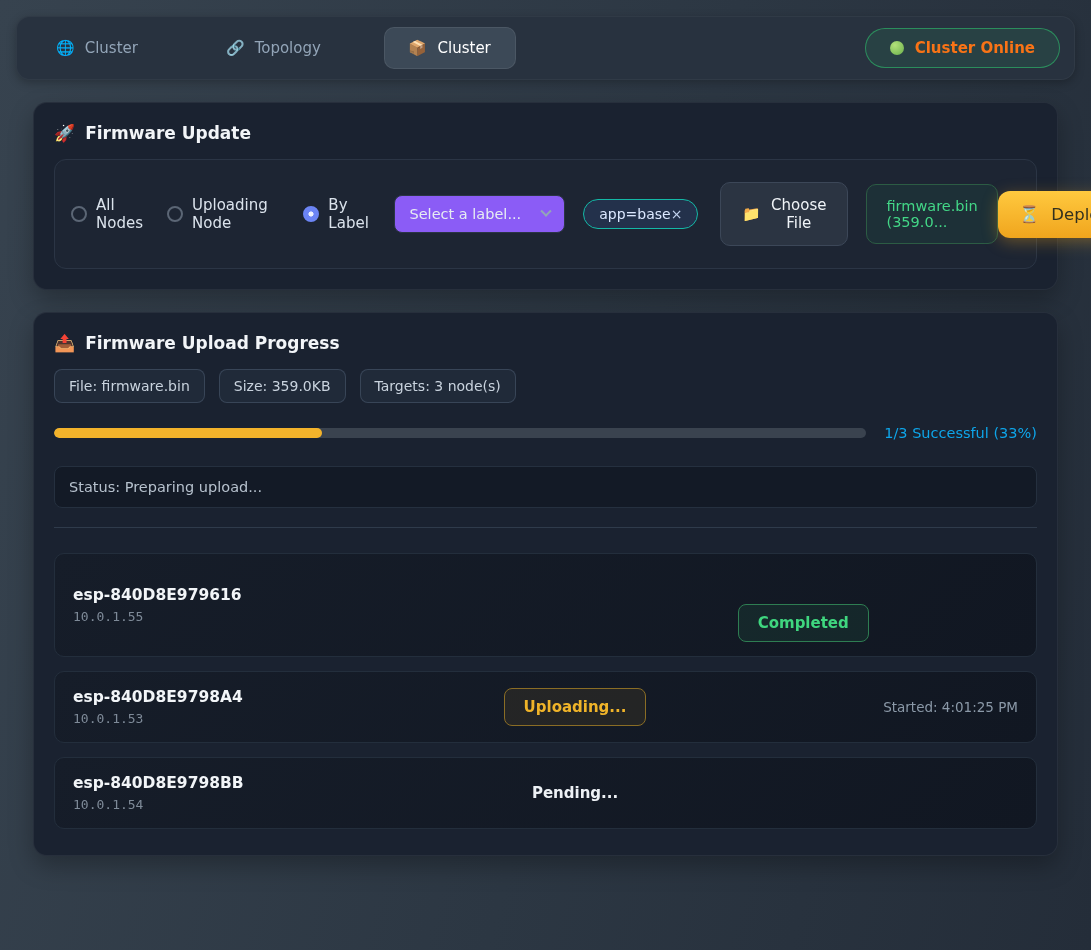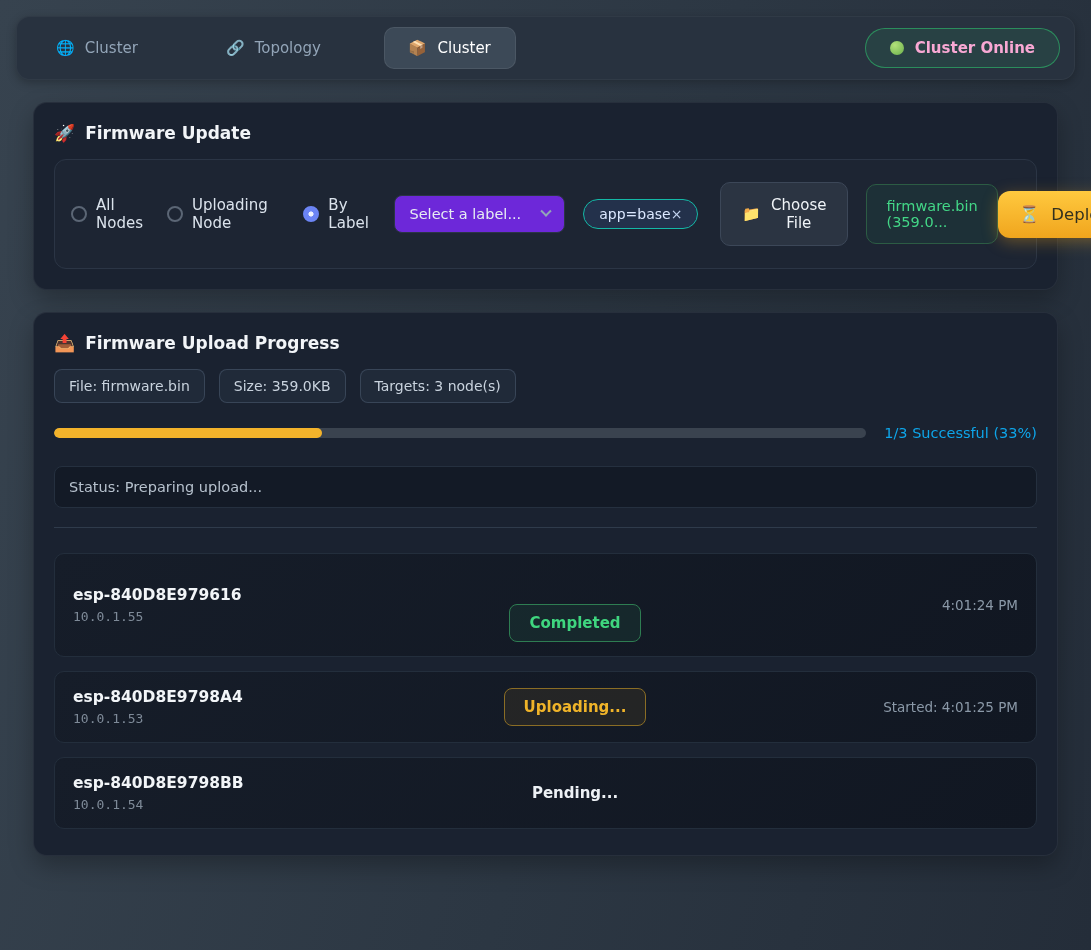--- a/index.html
+++ b/index.html
@@ -33,21 +33,21 @@
     background: #3c4957; color: #ffffff;
     border: 1px solid rgba(255,255,255,0.08);
   }
   .tab .ticon { font-size: 15px; }
   .tab-cluster .ticon { color: #3d8fd1; }
   .tab-topology .ticon { color: #8fa3b5; }
   .status-pill {
     display: flex; align-items: center; gap: 11px;
     background: rgba(46,204,113,0.10);
     border: 1px solid rgba(46,204,113,0.55);
-    color: #f9a8d4; font-weight: bold; font-size: 15px;
+    color: #f97316; font-weight: bold; font-size: 15px;
     padding: 10px 24px; border-radius: 24px;
   }
   .status-dot {
     width: 14px; height: 14px; border-radius: 50%;
     background: radial-gradient(circle at 35% 30%, #b3e27a, #6ab04c);
   }
 
   
   .content { margin: 22px 17px 0; }
   .card {
@@ -78,21 +78,21 @@
   .radio-circle {
     width: 16px; height: 16px; border-radius: 50%;
     border: 2px solid #5b6675; flex: none;
   }
   .radio.selected .radio-circle {
     border-color: #6c85f5;
     background: radial-gradient(circle, #eef2ff 0 2.5px, #6c85f5 2.6px);
   }
   .select {
     width: 202px; display: flex; justify-content: space-between; align-items: center;
-    background: #6d28d9; border: 1px solid #2b3545; border-radius: 8px;
+    background: #8b5cf6; border: 1px solid #2b3545; border-radius: 8px;
     color: #e6ecf2; font-size: 14.5px; padding: 10px 14px; cursor: pointer;
   }
   .chev { width: 8px; height: 8px; border-right: 2px solid #93a5b8; border-bottom: 2px solid #93a5b8; transform: rotate(45deg) translate(-2px,-2px); }
   .tag {
     display: flex; align-items: center; 
     background: rgba(77,124,214,0.15); border: 1px solid #14b8a6;
     color: #dce8ff; font-size: 14px; padding: 6px 15px; border-radius: 16px;
   }
   .tag-x { color: #c3d4f0; cursor: pointer; font-size: 14px; background: none; border: none; font-family: inherit; }
   .btn-file {
@@ -241,21 +241,20 @@
 
     <div>
       <div class="node-row">
         <div class="node-info">
           <div class="node-name">esp-840D8E979616</div>
           <div class="node-ip">10.0.1.55</div>
         </div>
         <div class="node-status">
           <span class="sbadge badge-completed">Completed</span>
         </div>
-        <div class="node-time">4:01:24 PM</div>
       </div>
 
       <div class="node-row">
         <div class="node-info">
           <div class="node-name">esp-840D8E9798A4</div>
           <div class="node-ip">10.0.1.53</div>
         </div>
         <div class="node-status">
           <span class="sbadge badge-uploading">Uploading...</span>
         </div>

